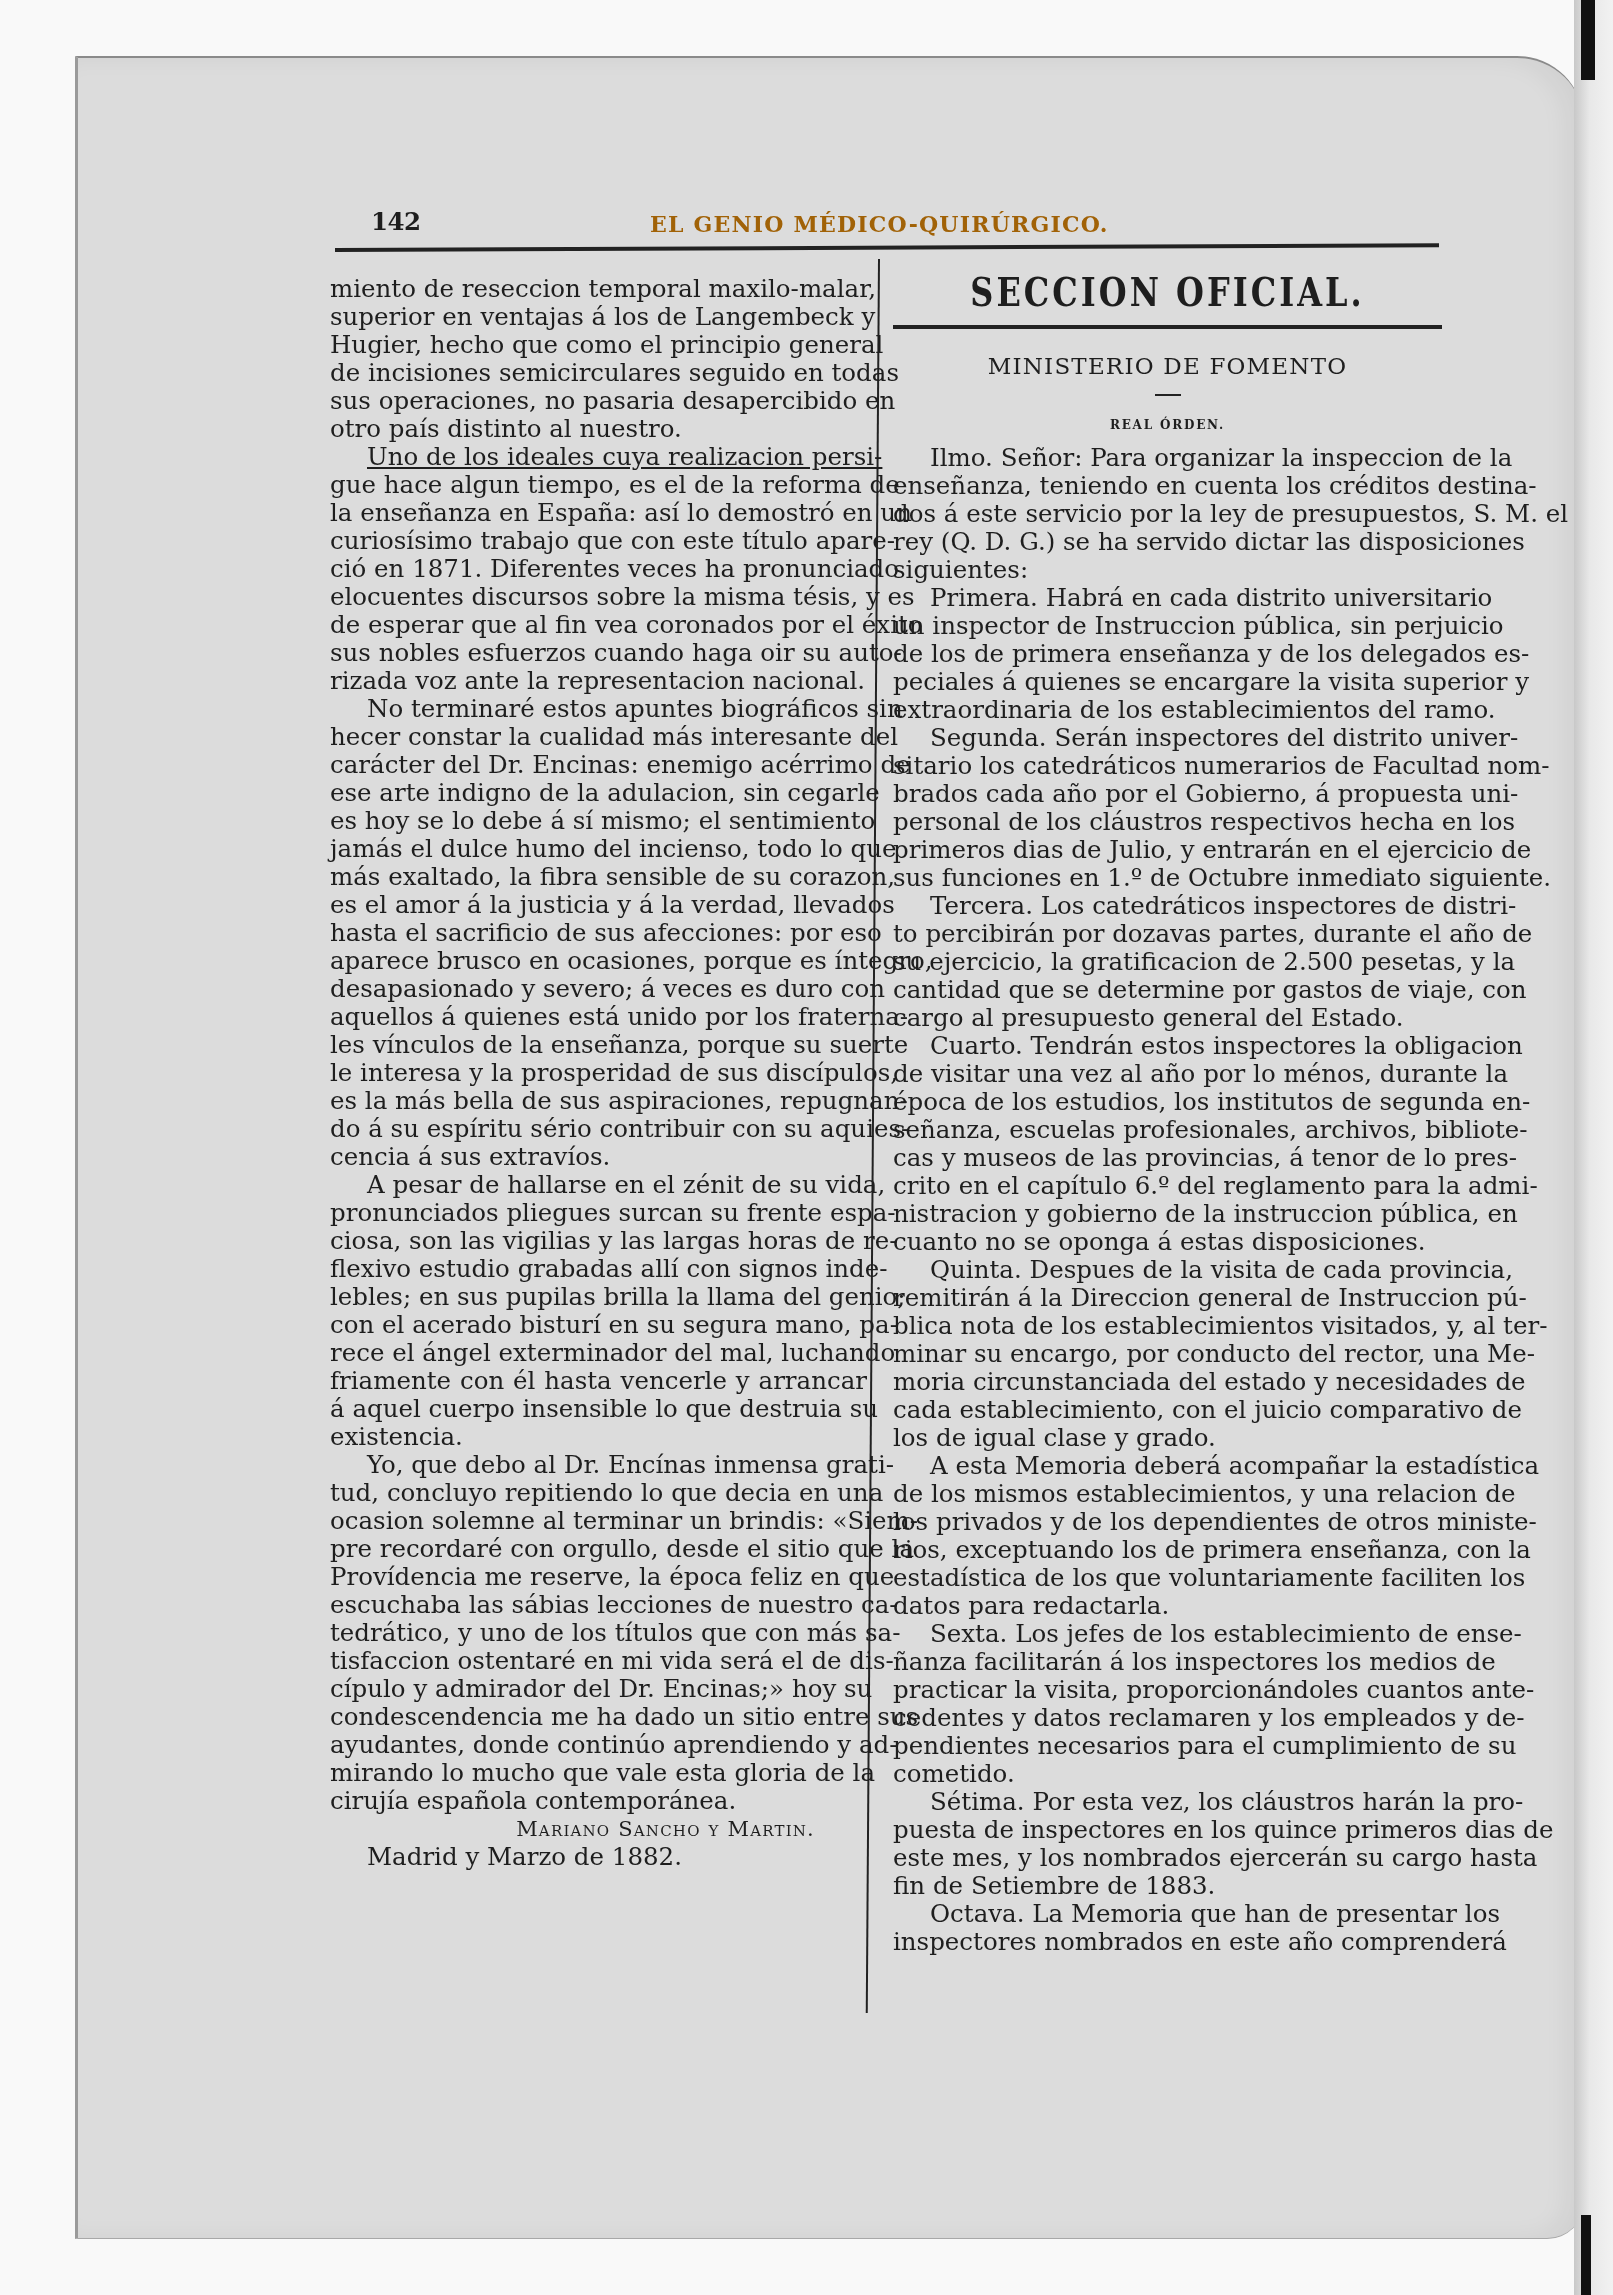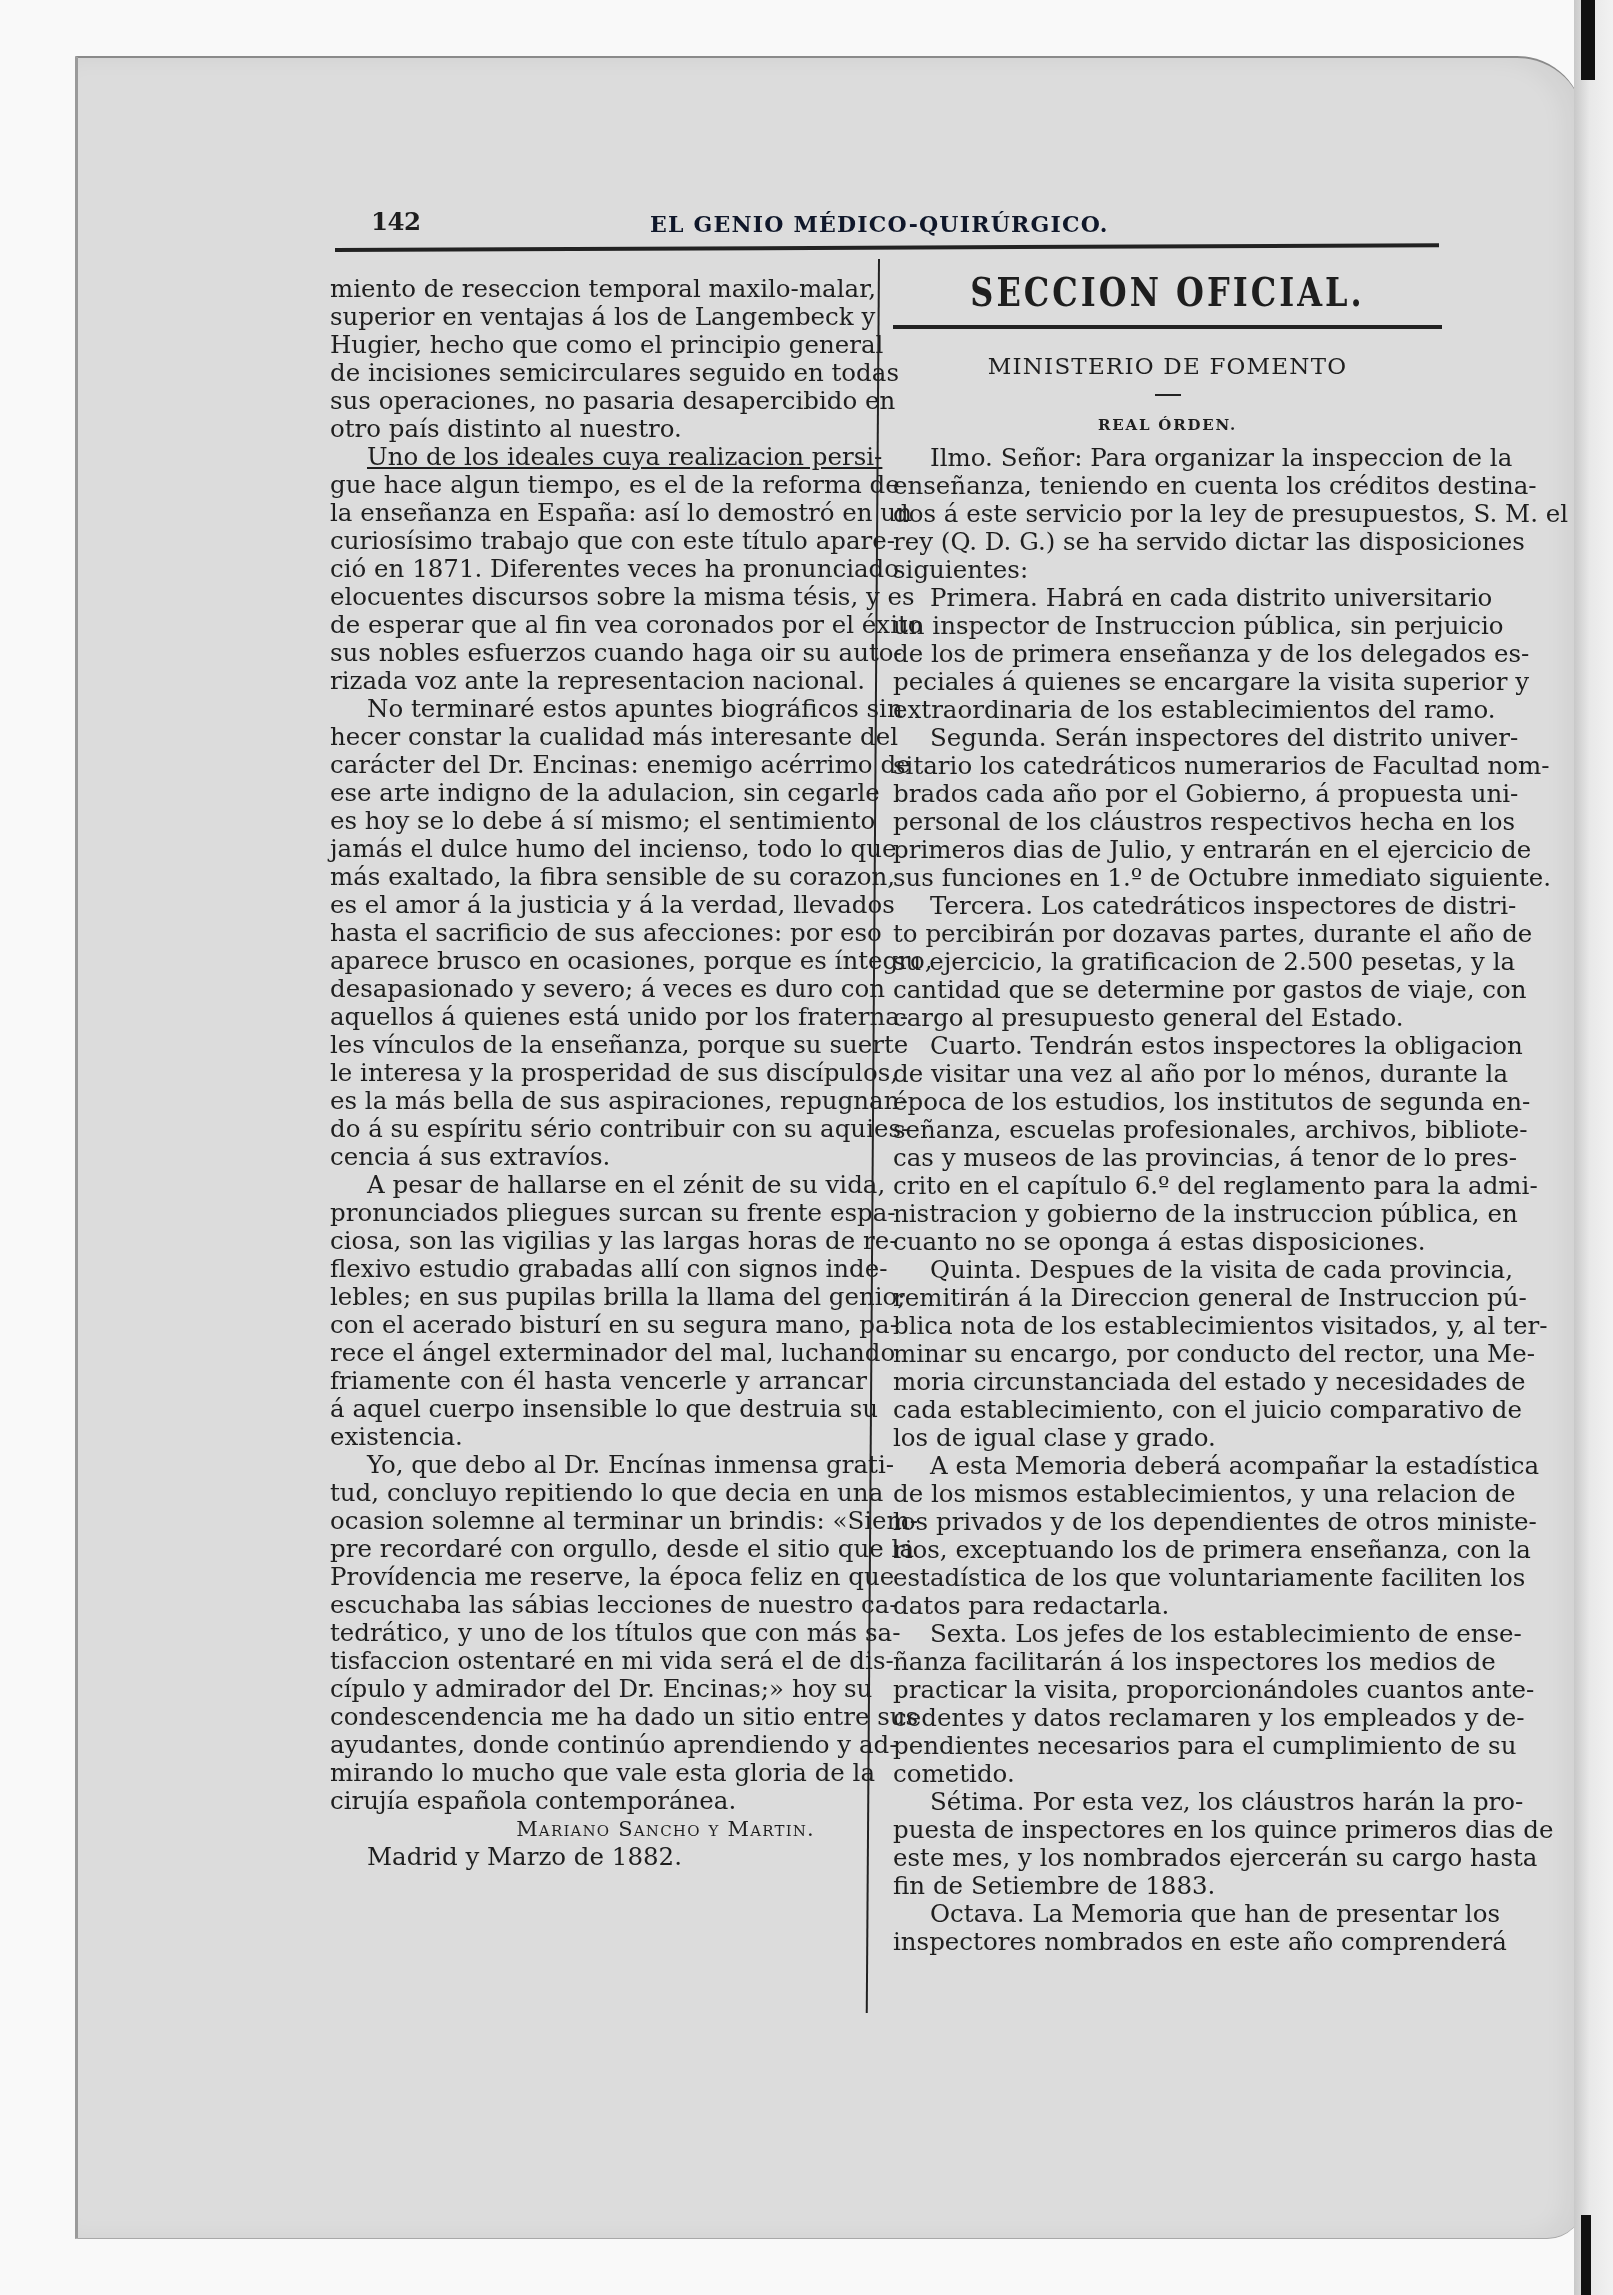--- a/index.html
+++ b/index.html
@@ -35,21 +35,21 @@
   .running-head {
     position: absolute; left: 331px; top: 202px; width: 1122px; height: 43px;
   }
   .page-number {
     position: absolute; left: 40px; top: 4.9px;
     font-size: 24.5px; font-weight: bold; letter-spacing: -0.6px;
   }
   .journal-title {
     position: absolute; left: 319px; top: 8.6px;
     font-size: 22px; font-weight: bold; letter-spacing: 1.2px;
-    color: #0f172a;
+    color: #a16207;
   }
   .head-rule {
     position: absolute; left: 335px; top: 248px; width: 1104px; height: 3.7px;
     background: #222; transform: rotate(-0.25deg); transform-origin: left center;
   }
   .col-divider {
     position: absolute; left: 878px; top: 259px; width: 1.8px; height: 1754px;
     background: #222; transform: rotate(0.4deg); transform-origin: top center;
   }
 
@@ -67,21 +67,21 @@
   .section-title {
     text-align: center; font-size: 39px; font-weight: bold;
     letter-spacing: 3.7px; height: 39px; line-height: 39px; margin-top: -2.5px;
     font-family: "DejaVu Serif", serif; transform: scaleX(0.82);
   }
   .section-rule {
     height: 3.7px; background: #222; margin: 13.5px 0 22px 0;
   }
   .ministry { text-align: center; font-size: 23px; letter-spacing: 1.2px; height: 31px; line-height: 31px; }
   .short-dash { width: 26px; height: 2.5px; background: #222; margin: 12.3px auto 16px auto; }
-  .royal-order { text-align: center; font-size: 15px; font-weight: bold; letter-spacing: 1.8px; height: 27px; line-height: 27px; margin-bottom: 4.9px; }
+  .royal-order { text-align: center; font-size: 12px; font-weight: bold; letter-spacing: 1.8px; height: 27px; line-height: 27px; margin-bottom: 4.9px; }
 
   .signature {
     text-align: right; padding-right: 52px;
     font-size: 21px; letter-spacing: 1.2px; height: 28px; line-height: 28px;
     font-variant: small-caps;
   }
   .place-date { padding-left: 37px; height: 28px; line-height: 28px; }
 </style>
 </head>
 <body>

